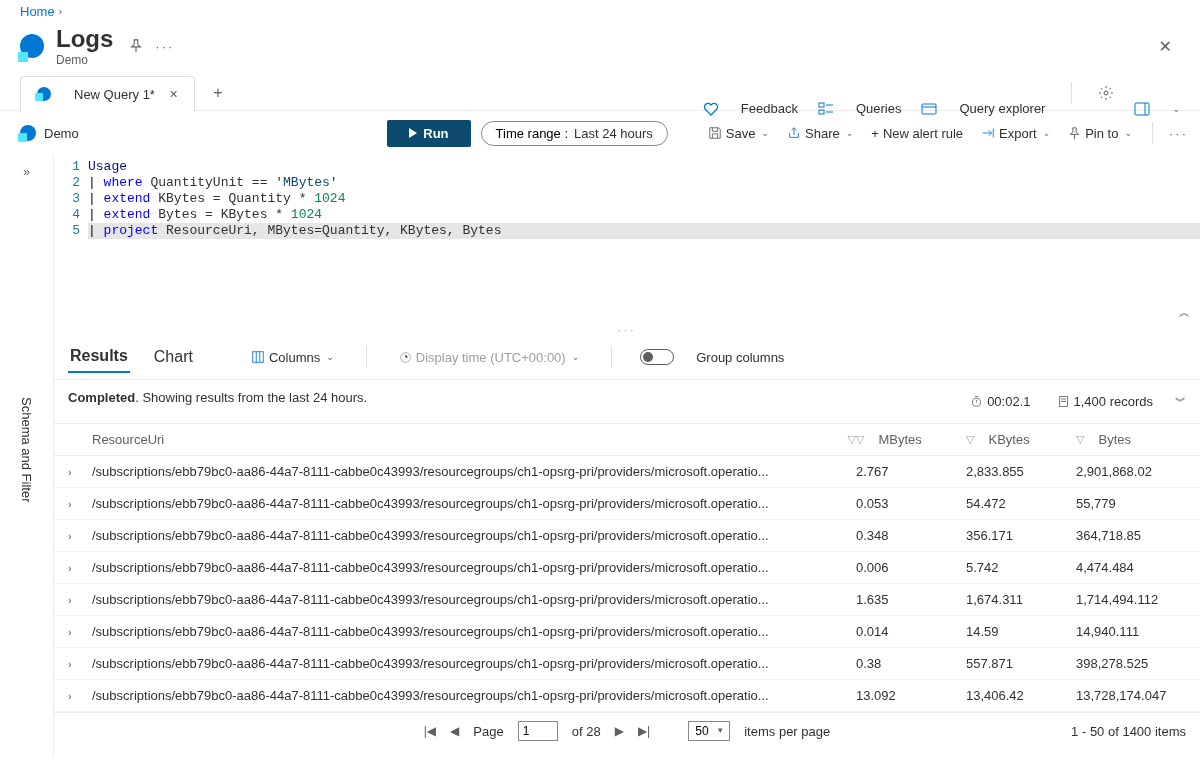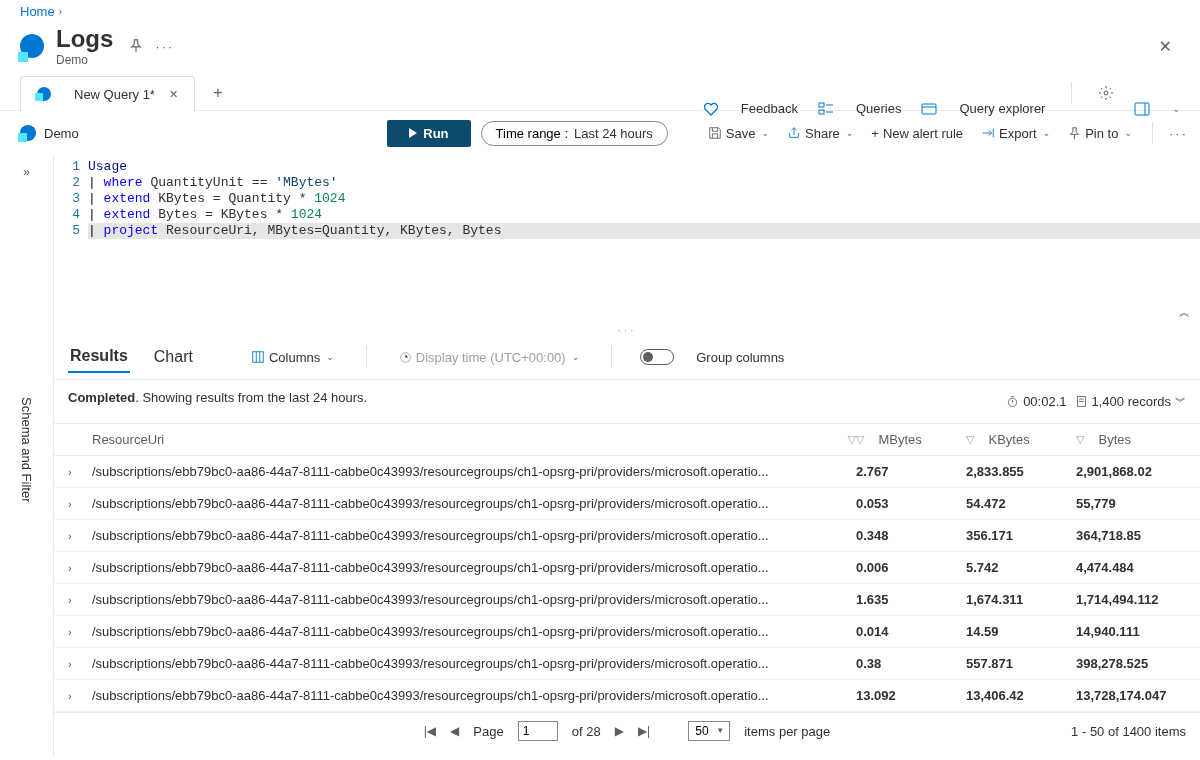--- a/index.html
+++ b/index.html
@@ -74,34 +74,34 @@
   
   
   .resultbar { display:flex; align-items:center; gap:22px; padding:6px 14px; border-bottom:1px solid #edebe9;}
   .rtab { font-size:16px; padding:6px 2px; cursor:pointer; }
   .rtab.active { font-weight:600; border-bottom:2px solid #0078d4;}
   .toggle { width:34px; height:16px; border:1px solid #605e5c; border-radius:10px; position:relative; background:#fff;}
   .toggle::before{ content:""; width:10px; height:10px; background:#605e5c; border-radius:50%; position:absolute; left:2px; top:2px;}
   .disabled{ color:#a19f9d;}
   
   .statusbar { display:flex; align-items:flex-start; padding:10px 14px; font-size:13px; gap:8px;}
-  .statusbar .meta { margin-left:auto; display:flex; align-items:center; color:#323130;}
+  .statusbar .meta { margin-left:auto; display:flex; align-items:center; gap:18px; color:#323130;}
   
   
   .gridhead { display:flex; border-top:1px solid #edebe9; border-bottom:1px solid #edebe9; padding:8px 14px; font-size:13px; color:#605e5c;}
   .gridhead .c0{ width:24px;}
   .gridhead .c1{ flex:1; display:flex; align-items:center; gap:6px;}
   .gridhead .cnum{ width:110px; display:flex; align-items:center; gap:6px;}
   .filter{ margin-left:auto; font-size:11px; color:#a19f9d;}
   .cnum .filter{ margin-left:0; margin-right:8px;}
   .rows { overflow:hidden;}
   .row { display:flex; padding:8px 14px; border-bottom:1px solid #f3f2f1; font-size:13px; align-items:center;}
   .row .c0{ width:24px; color:#605e5c; font-size:11px;}
   .row .c1{ flex:1; overflow:hidden; text-overflow:ellipsis; white-space:nowrap; padding-right:10px;}
-  .row .cnum{ width:110px;font-weight:bold;}
+  .row .cnum{ width:110px;}
   
   
   .pager { display:flex; align-items:center; justify-content:center; gap:14px; padding:8px 14px; border-top:1px solid #edebe9; font-size:13px; position:relative;}
   .pager .pbtn{ cursor:pointer; color:#605e5c; font-size:12px;}
   .pager input{ width:40px; border:1px solid #8a8886; padding:2px 4px; font-size:12px;}
   .pager select{ border:1px solid #8a8886; padding:2px 20px 2px 6px; font-size:12px; appearance:none; background:#fff;}
   .pager .selwrap{ position:relative; display:inline-block;}
   .pager .selwrap::after{ content:"▼"; font-size:8px; position:absolute; right:6px; top:5px; pointer-events:none; color:#605e5c;}
   .pager .summary{ position:absolute; right:14px;}
   

